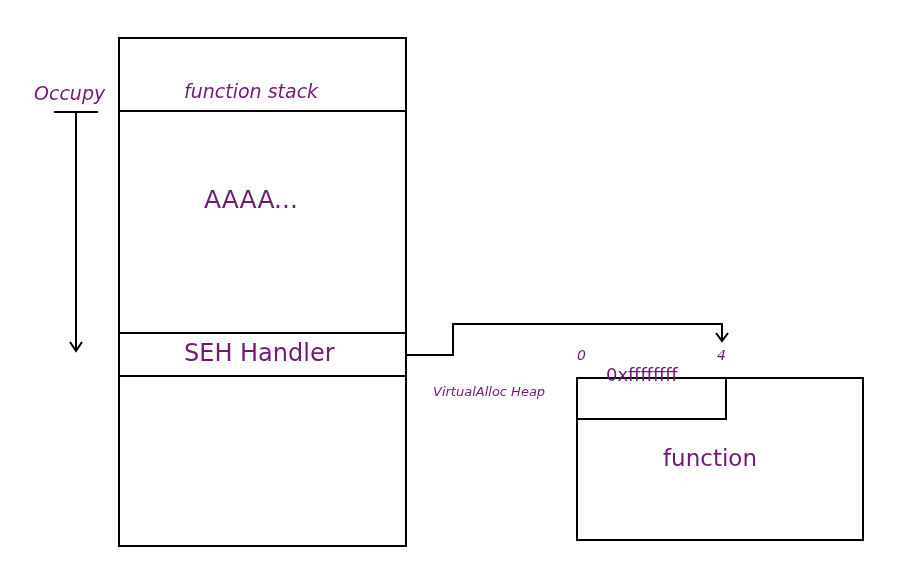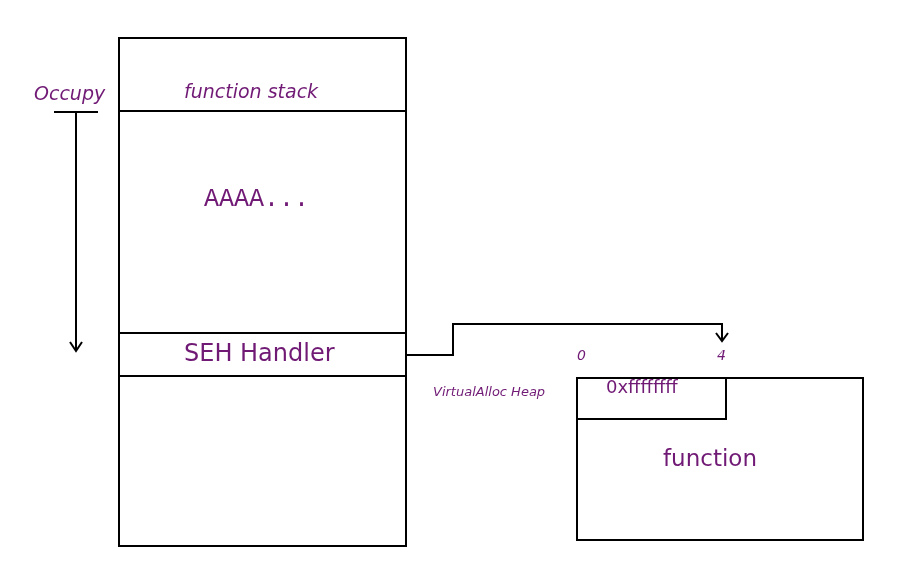--- a/index.html
+++ b/index.html
@@ -26,25 +26,25 @@
   <polyline points="716,333 722,341 728,333" fill="none" stroke="#000" stroke-width="2"></polyline>
 
   <rect x="577" y="378" width="286" height="162" fill="none" stroke="#000" stroke-width="2"></rect>
   <rect x="577" y="378" width="149" height="41" fill="none" stroke="#000" stroke-width="2"></rect>
 </svg>
 
 <div class="lbl" style="left:34px; top:82px; font-size:19px;">Occupy</div>
 
 <div class="lbl" style="left:184px; top:80px; font-size:19px;text-align:center;">function stack</div>
 
-<div class="lbl" style="left:204px; top:185px; font-size:25px; font-style:normal;font-family:Liberation Mono, monospace;">AAAA...</div>
+<div class="lbl" style="left:204px; top:185px; font-size:25px; font-style:normal;">AAAA...</div>
 
 <div class="lbl" style="left:184px; top:339px; font-size:24px; font-style:normal;">SEH Handler</div>
 
 <div class="lbl" style="left:433px; top:384px; font-size:13px;">VirtualAlloc Heap</div>
 
 <div class="lbl" style="left:577px; top:347px; font-size:14px;">0</div>
 
 <div class="lbl" style="left:717px; top:347px; font-size:14px;">4</div>
 
-<div class="lbl" style="left:606px; top:376px; font-size:18px; font-style:normal;">0xffffffff</div>
+<div class="lbl" style="left:606px; top:364px; font-size:18px; font-style:normal;">0xffffffff</div>
 
 <div class="lbl" style="left:663px; top:445px; font-size:23px; font-style:normal;">function</div>
 
 </body></html>

